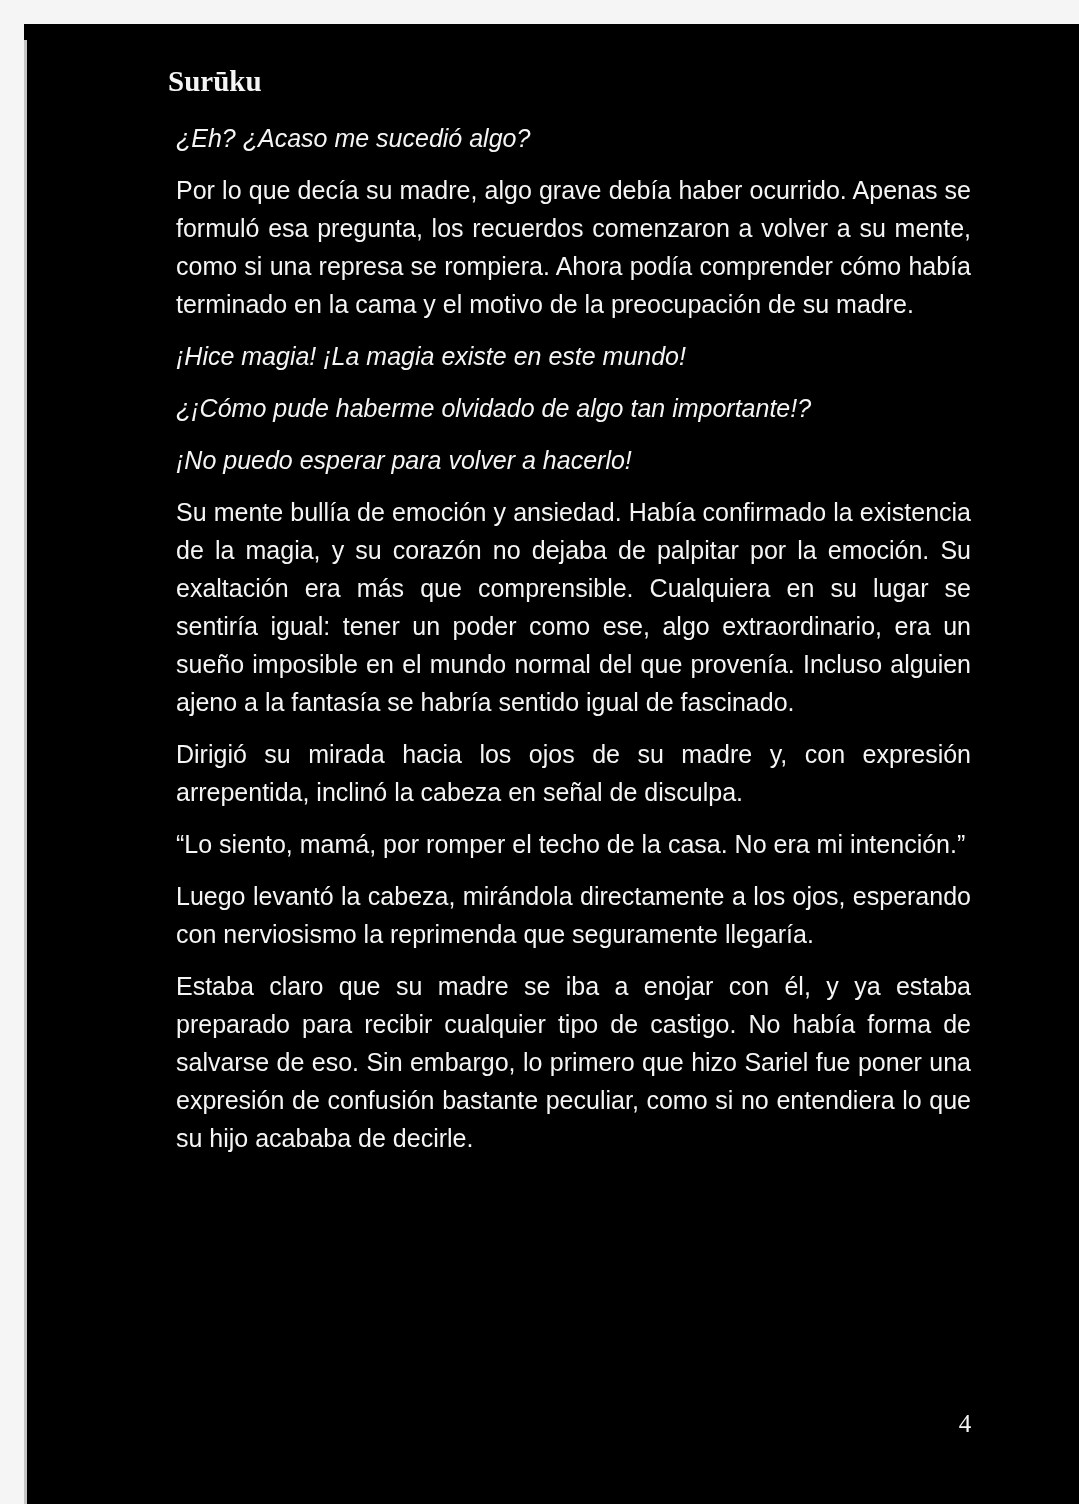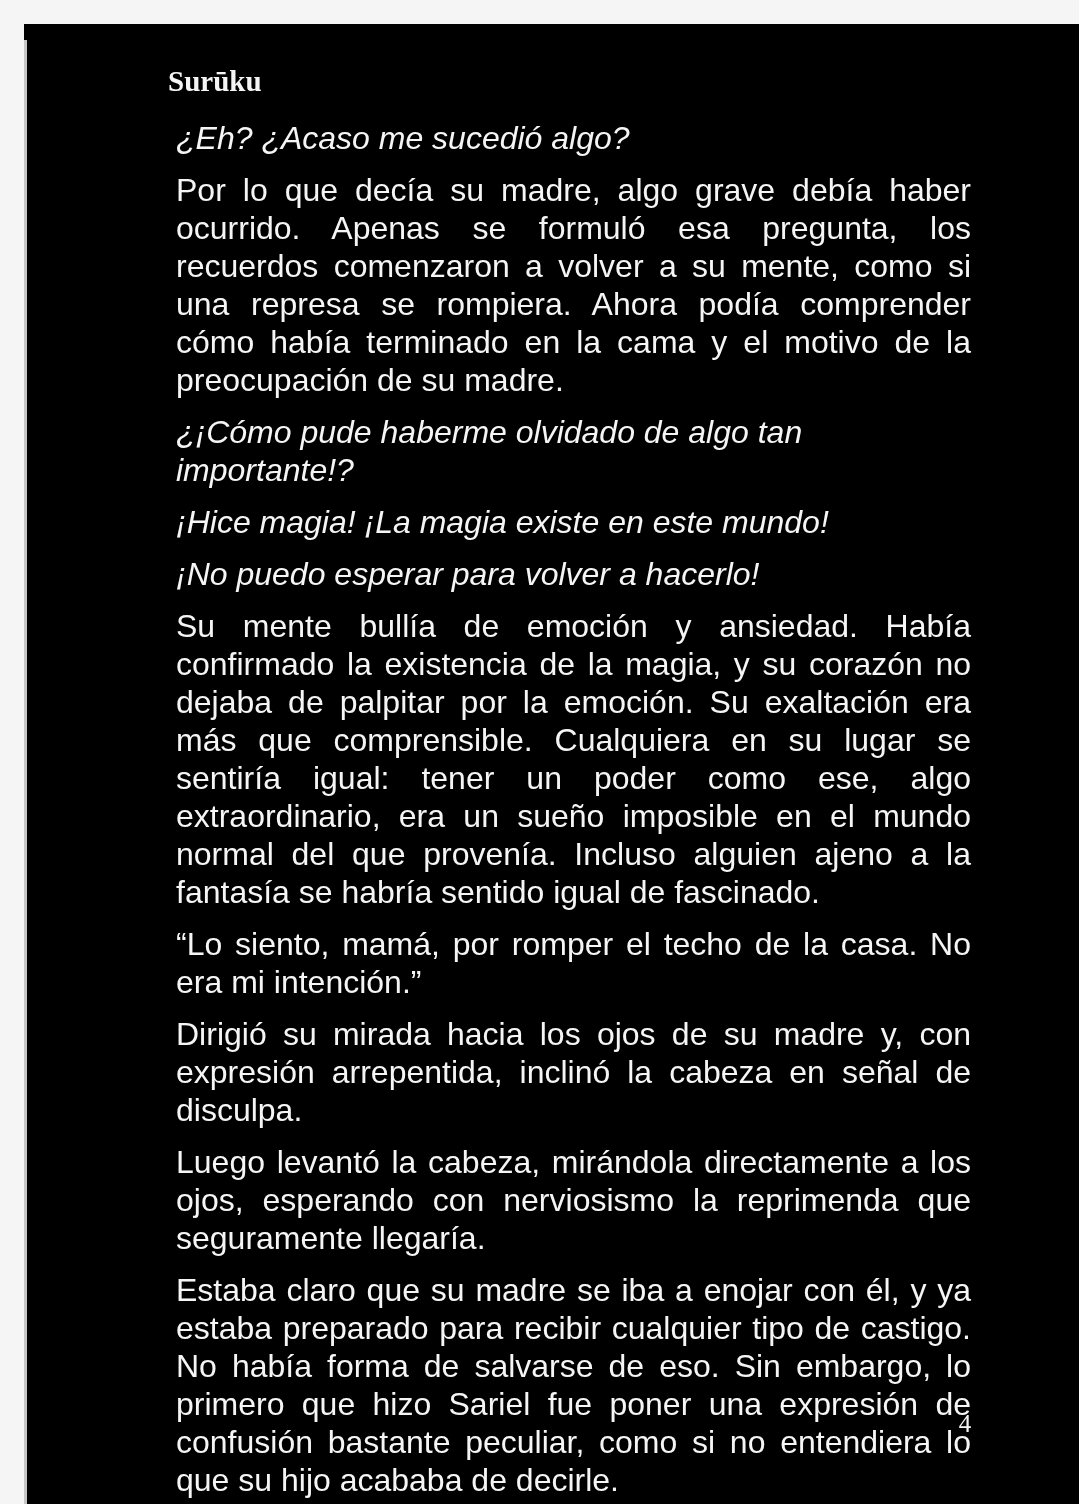--- a/index.html
+++ b/index.html
@@ -44,21 +44,21 @@
   }
   h1.doc-header{
     font-family:"Liberation Serif", serif;
     font-weight:bold;
     font-size:29px;
     line-height:34px;
     margin-bottom:21px;
     color:var(--text-color);
   }
   p.para{
-    font-size:32px;
+    font-size:25px;
     line-height:38px;
     margin-bottom:14px;
     color:var(--text-color);
   }
   p.para.normal{
     text-align:justify;
   }
   p.para.italic{
     font-style:italic;
     text-align:left;
@@ -76,26 +76,26 @@
 </style>
 </head>
 <body>
 
 <div class="page">
   <div class="content">
     <h1 class="doc-header">Surūku</h1>
     <div id="paragraphs-container">
         <p class="para italic">¿Eh? ¿Acaso me sucedió algo?</p>
         <p class="para normal">Por lo que decía su madre, algo grave debía haber ocurrido. Apenas se formuló esa pregunta, los recuerdos comenzaron a volver a su mente, como si una represa se rompiera. Ahora podía comprender cómo había terminado en la cama y el motivo de la preocupación de su madre.</p>
+        <p class="para italic">¡Hice magia! ¡La magia existe en este mundo!</p>
         <p class="para italic">¿¡Cómo pude haberme olvidado de algo tan importante!?</p>
-        <p class="para italic">¡Hice magia! ¡La magia existe en este mundo!</p>
         <p class="para italic">¡No puedo esperar para volver a hacerlo!</p>
         <p class="para normal">Su mente bullía de emoción y ansiedad. Había confirmado la existencia de la magia, y su corazón no dejaba de palpitar por la emoción. Su exaltación era más que comprensible. Cualquiera en su lugar se sentiría igual: tener un poder como ese, algo extraordinario, era un sueño imposible en el mundo normal del que provenía. Incluso alguien ajeno a la fantasía se habría sentido igual de fascinado.</p>
+        <p class="para normal">Dirigió su mirada hacia los ojos de su madre y, con expresión arrepentida, inclinó la cabeza en señal de disculpa.</p>
         <p class="para normal">“Lo siento, mamá, por romper el techo de la casa. No era mi intención.”</p>
-        <p class="para normal">Dirigió su mirada hacia los ojos de su madre y, con expresión arrepentida, inclinó la cabeza en señal de disculpa.</p>
         <p class="para normal">Luego levantó la cabeza, mirándola directamente a los ojos, esperando con nerviosismo la reprimenda que seguramente llegaría.</p>
         <p class="para normal">Estaba claro que su madre se iba a enojar con él, y ya estaba preparado para recibir cualquier tipo de castigo. No había forma de salvarse de eso. Sin embargo, lo primero que hizo Sariel fue poner una expresión de confusión bastante peculiar, como si no entendiera lo que su hijo acababa de decirle.</p>
       </div>
   </div>
   <div class="page-number">4</div>
 </div>
 
 <div class="left-edge"></div>
 <div class="bottom-divider"></div>
 

